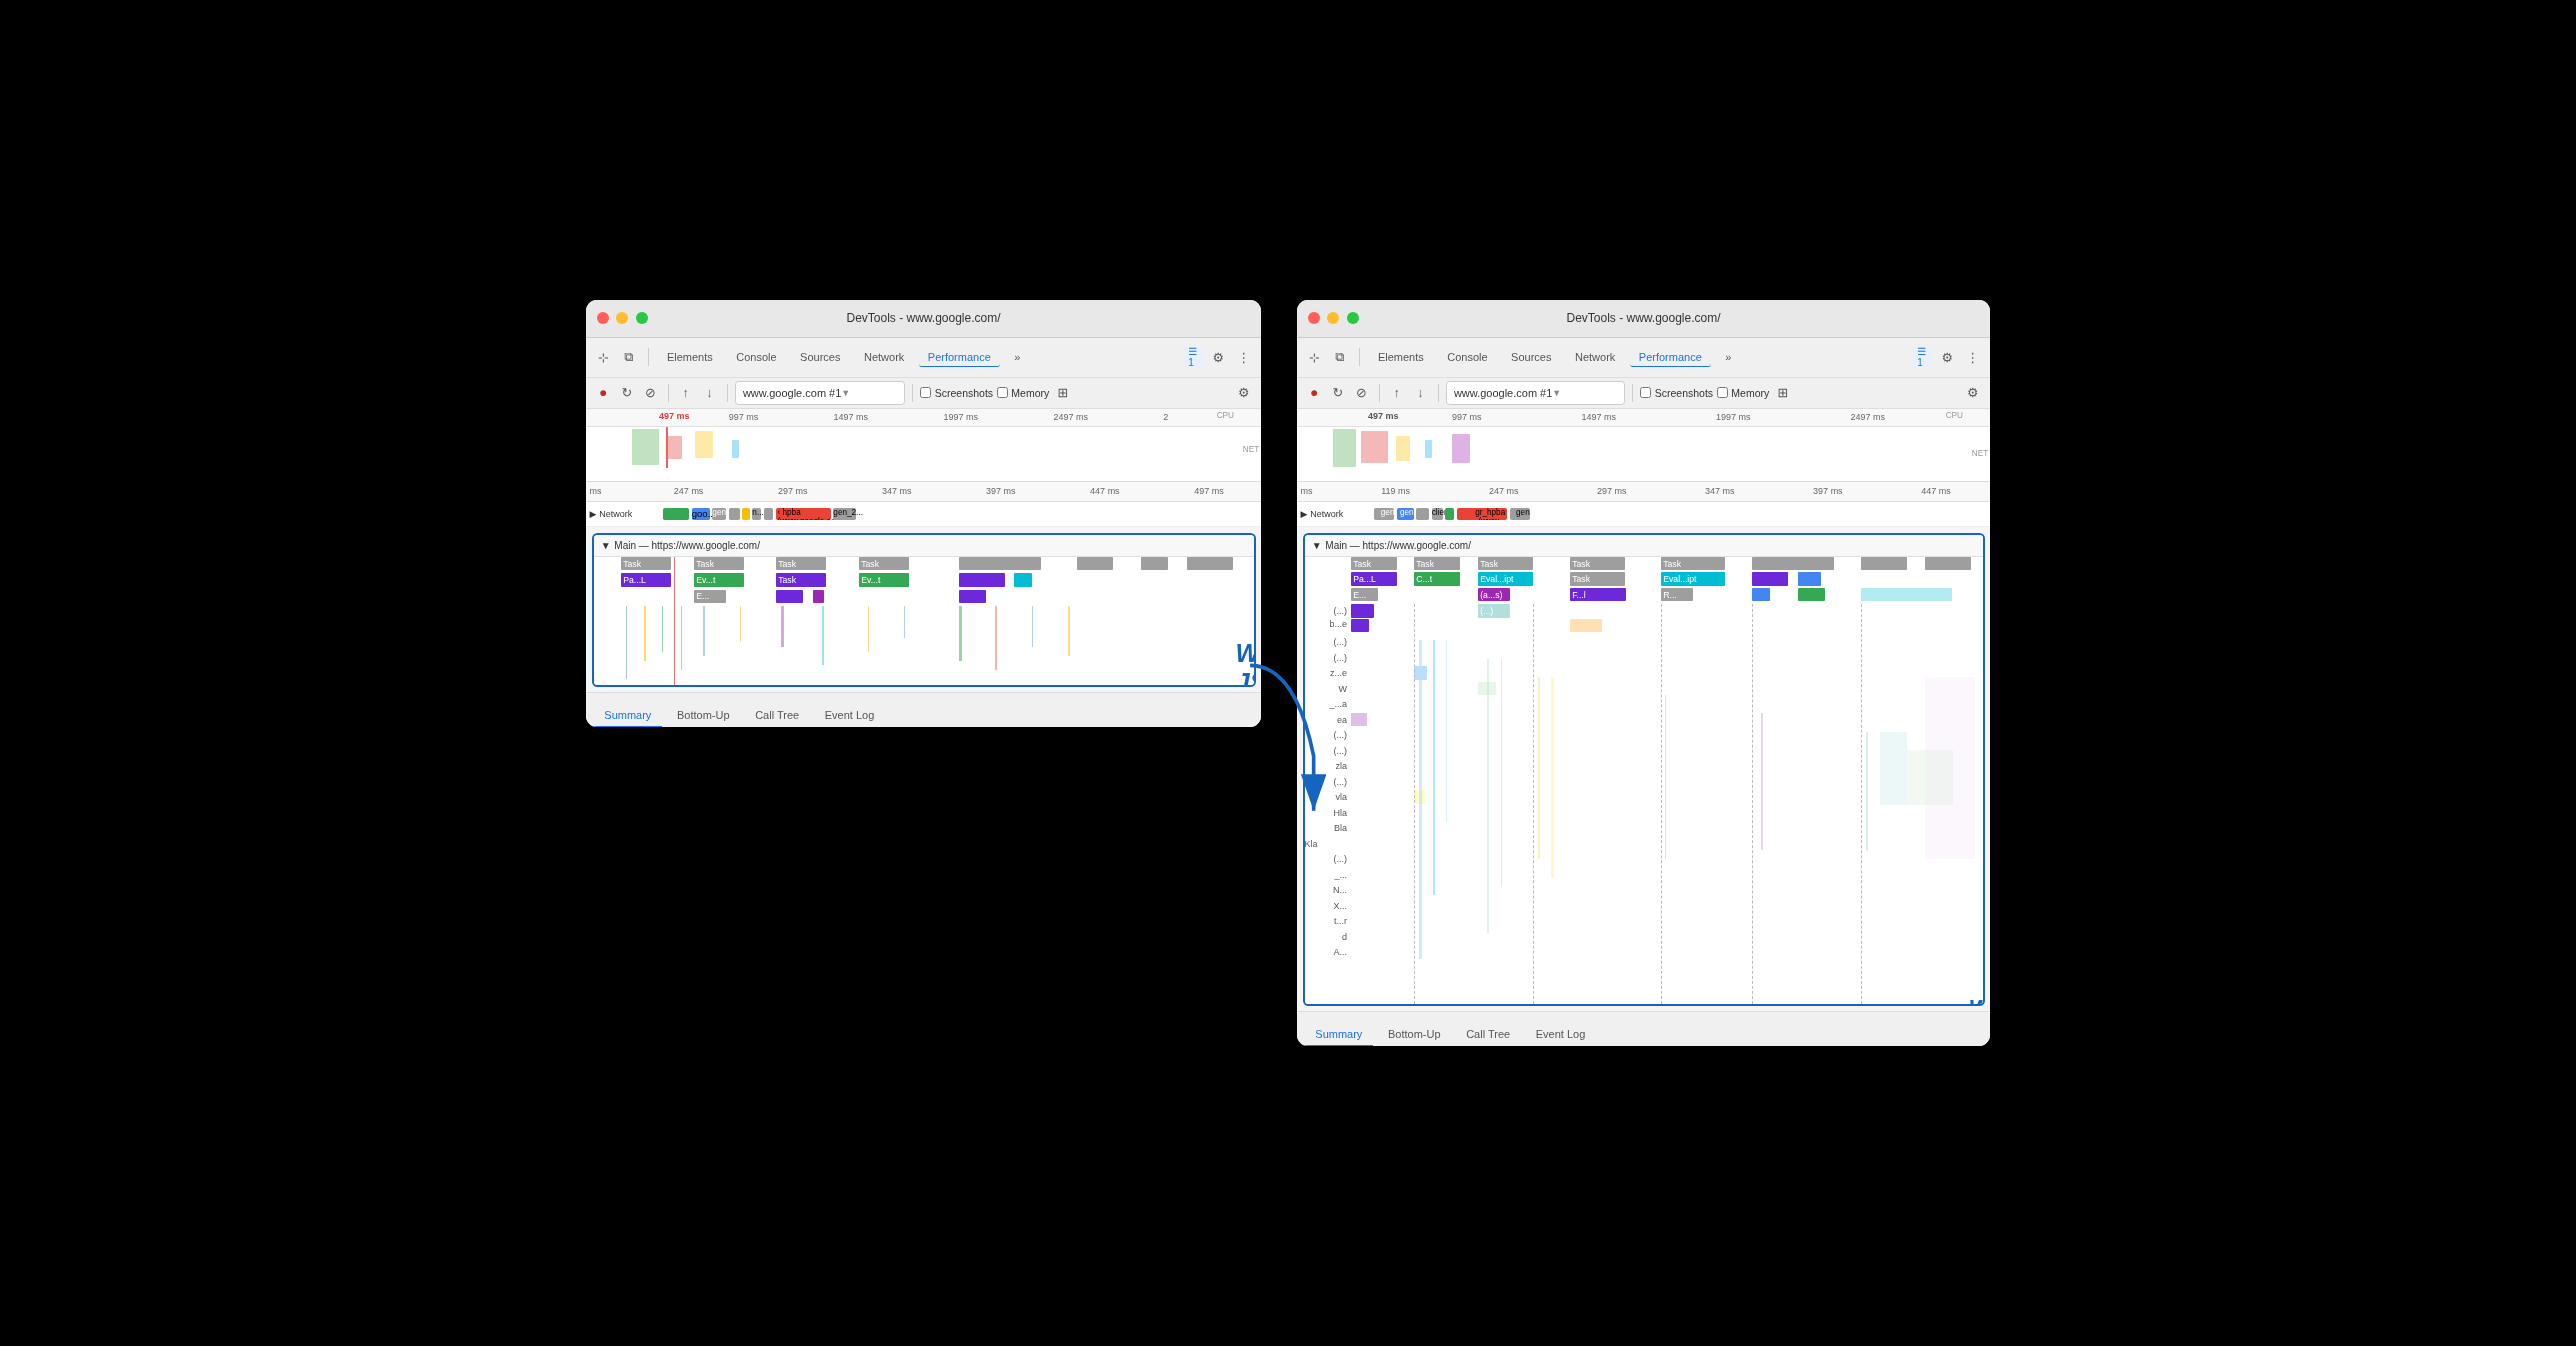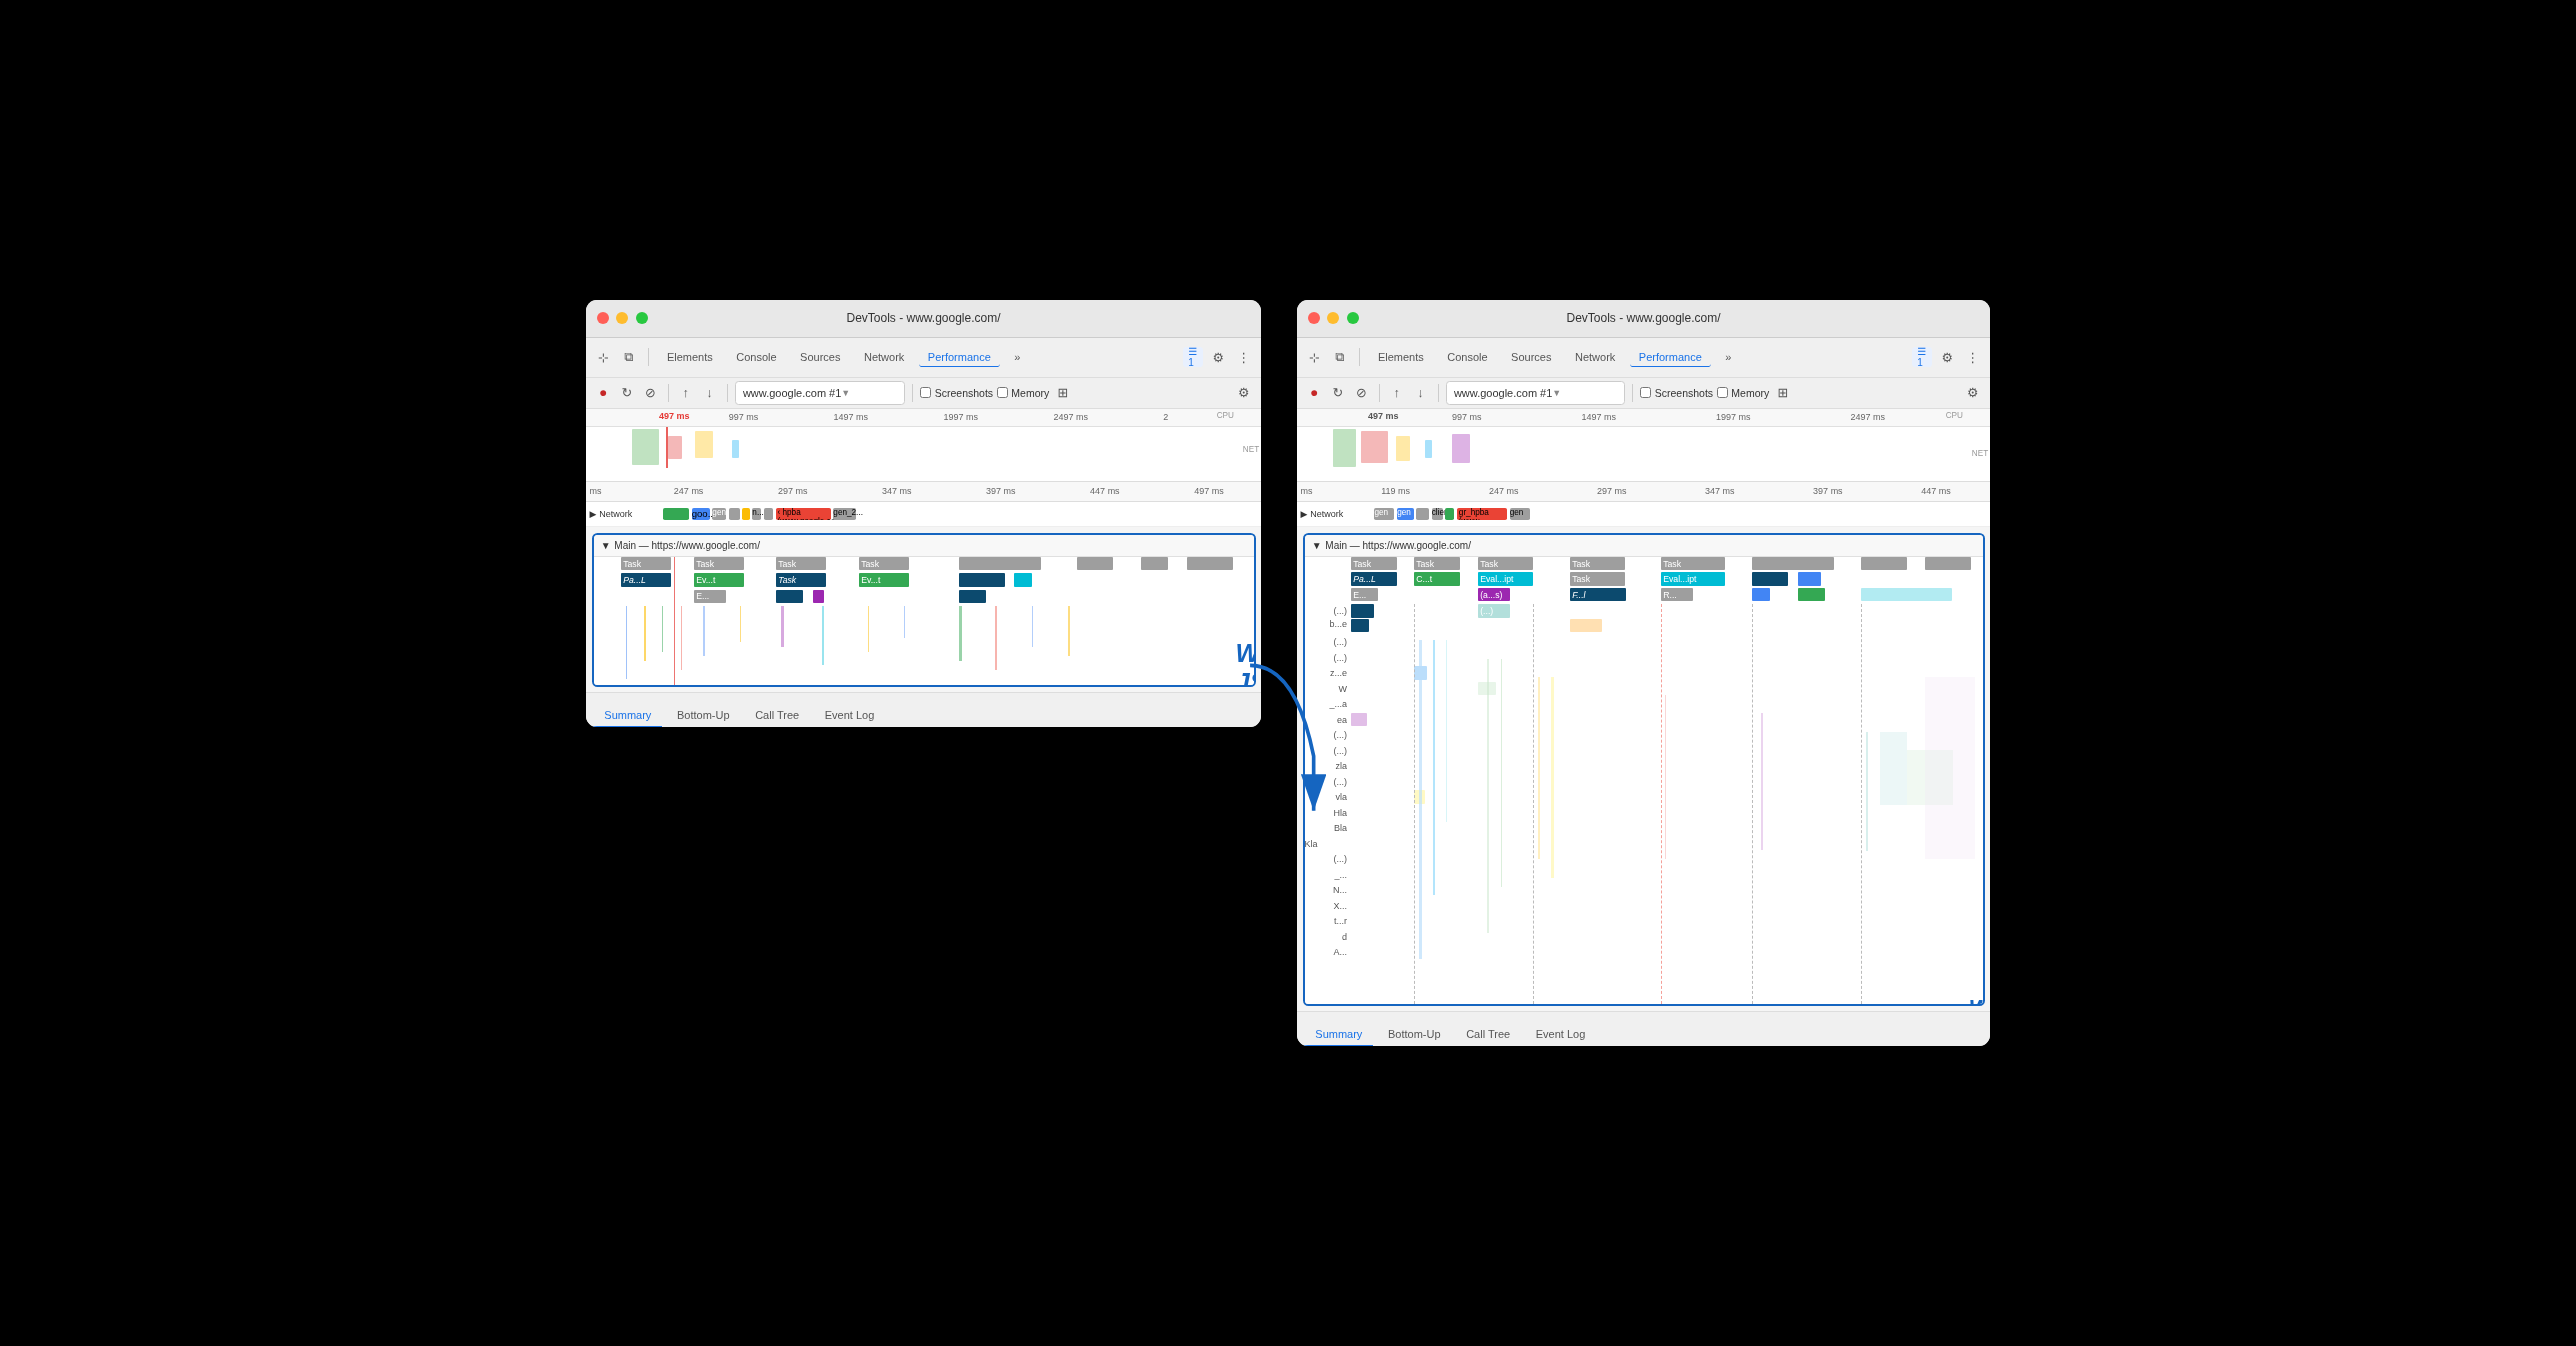--- a/index.html
+++ b/index.html
@@ -162,21 +162,21 @@
       border-bottom: 0.9px solid #e0e0e0;
       display: flex;
       align-items: center;
       padding: 0 7.3px;
       font-size: 10px;
       font-weight: 500;
       color: #333;
       gap: 3.6px;
     }
     .task-gray { background: #9e9e9e; color: #fff; }
-    .task-yellow { background: #0c4a6e; color: #fff; font-style: italic; }
+    .task-yellow { background: #6d28d9; color: #fff; }
     .task-green { background: #34a853; color: #fff; }
     .task-blue { background: #4285f4; color: #fff; }
     .task-purple { background: #9c27b0; color: #fff; }
     .task-teal { background: #00bcd4; color: #fff; }
     
     .bottom-tabs {
       background: #f0f0f0;
       height: 35px;
       display: flex;
       align-items: flex-end;
@@ -498,21 +498,21 @@
       <span style="flex:1;text-align:center;">347 ms</span>
       <span style="flex:1;text-align:center;">397 ms</span>
       <span style="flex:1;text-align:center;">447 ms</span>
     </div>
 
     <div class="network-section">
       <div class="network-row-label">
         <span>▶</span>
         <span>Network</span>
       </div>
-      <div style="display:flex;align-items:center;gap:0.9px;flex:1;overflow:hidden;">
+      <div style="display:flex;align-items:center;gap:0.9px;flex:1;overflow:hidden;text-align:right;">
         <div class="net-bar bar-gray" style="width:20px;font-size:8.2px;color:#fff;">gen</div>
         <div class="net-bar bar-blue" style="width:16.4px;font-size:8.2px;color:#fff;">gen</div>
         <div class="net-bar bar-gray" style="width:12.8px;"></div>
         <div class="net-bar bar-gray" style="width:11px;font-size:8.2px;">client</div>
         <div class="net-bar bar-green" style="width:9px;"></div>
         <div class="net-bar bar-orange" style="width:50px;font-size:8.2px;padding:0 1.8px;">gr_hpba (www...</div>
         <div class="net-bar bar-gray" style="width:20px;font-size:8.2px;">gen</div>
       </div>
     </div>
 

